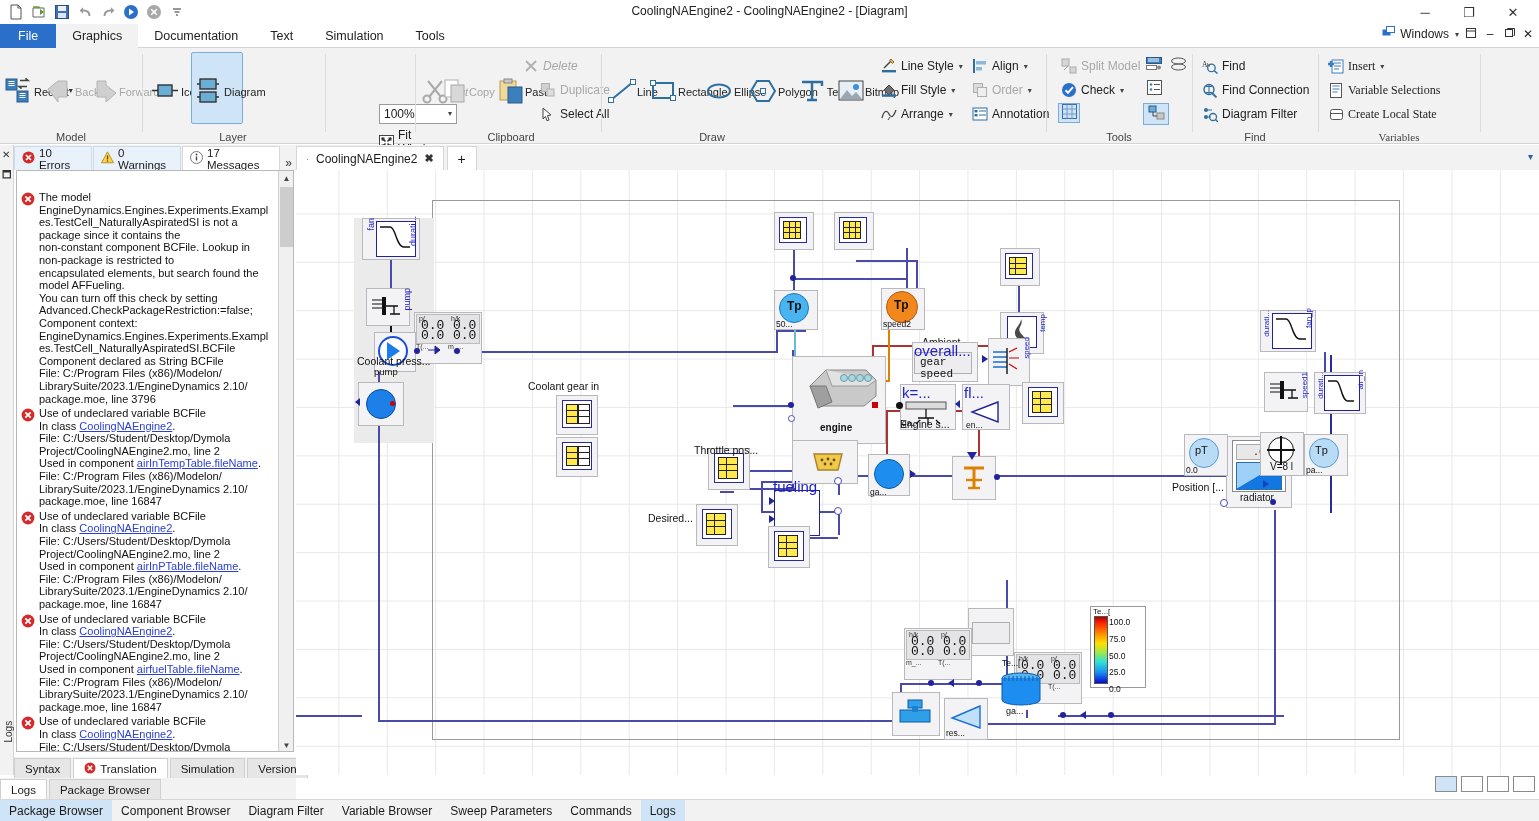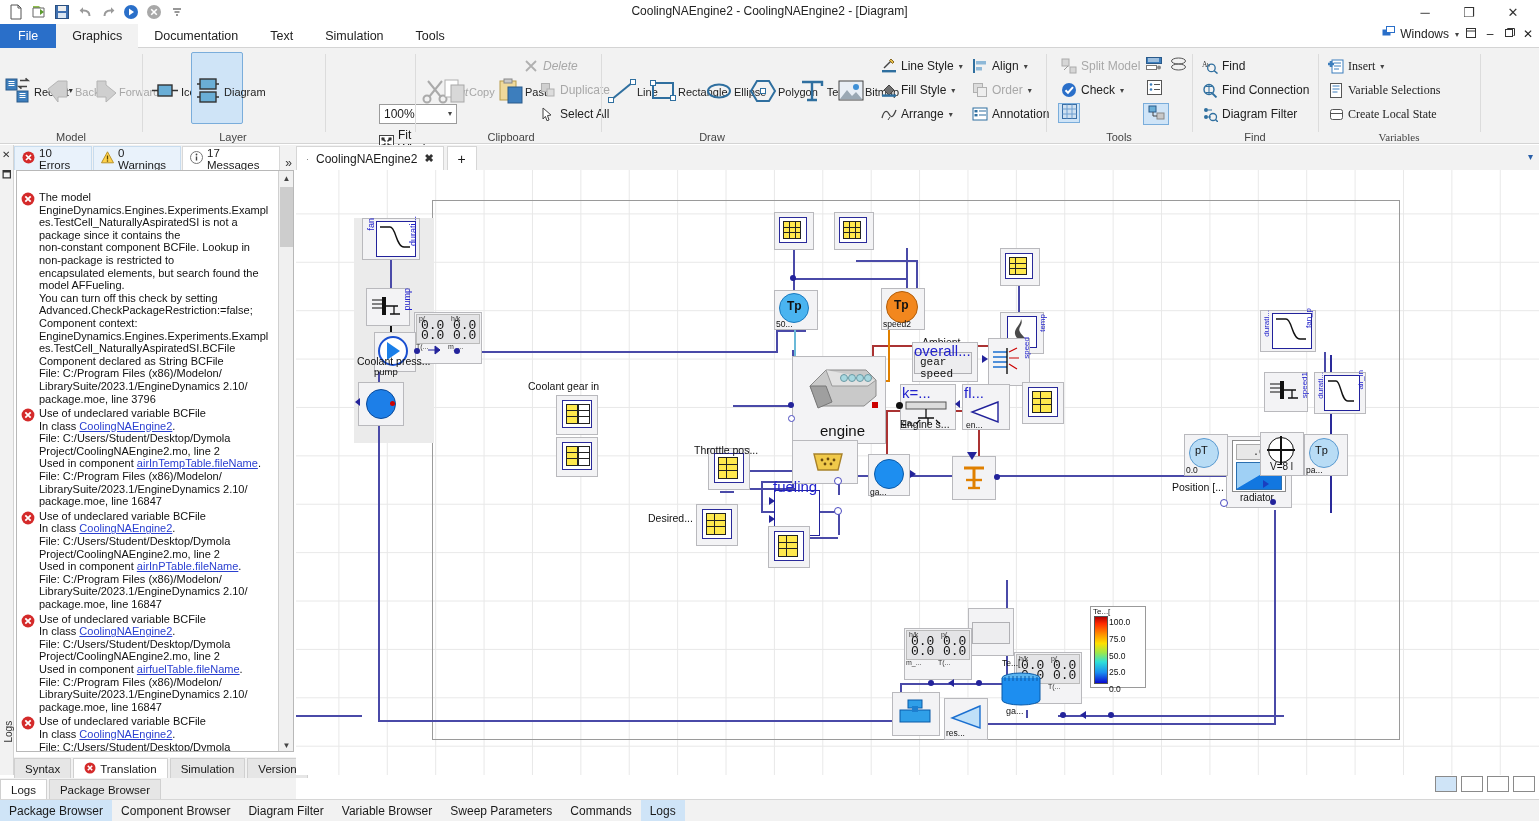--- a/index.html
+++ b/index.html
@@ -1010,21 +1010,21 @@
         <svg width="80" height="58" viewBox="0 0 80 58">
           <path d="M10 22L26 6h40l10 10v16l-12 10H18z" fill="#c9c9c9" stroke="#8a8a8a"></path>
           <path d="M26 6l6 16h36l8-6" fill="#e2e2e2" stroke="#9a9a9a"></path>
           <path d="M18 44l-8-22 16 0 6 16z" fill="#9f9f9f" stroke="#777"></path>
           <circle cx="44" cy="14" r="3.5" fill="#a8d8e0" stroke="#6a9aa4"></circle>
           <circle cx="52" cy="14" r="3.5" fill="#a8d8e0" stroke="#6a9aa4"></circle>
           <circle cx="60" cy="14" r="3.5" fill="#a8d8e0" stroke="#6a9aa4"></circle>
           <circle cx="68" cy="14" r="3.5" fill="#a8d8e0" stroke="#6a9aa4"></circle>
         </svg>
       </div>
-      <div class="cmplabel" style="left:28px;top:66px;font-size:15px;">engine</div>
+      <div class="cmplabel" style="left:28px;top:66px;font-size:10px;font-weight:bold;">engine</div>
       <div class="cmpbox" style="left:0;top:84px;width:66px;height:44px;"></div>
       <div style="position:absolute;left:18px;top:94px;width:36px;height:24px;">
         <svg width="36" height="24" viewBox="0 0 36 24">
             <path d="M4 4h28l-4 16H8z" fill="#f0c94a" stroke="#a8822a" stroke-width="1.4"></path>
             <circle cx="12" cy="10" r="1.4" fill="#6a4a10"></circle>
             <circle cx="18" cy="9" r="1.4" fill="#6a4a10"></circle>
             <circle cx="24" cy="10" r="1.4" fill="#6a4a10"></circle>
             <circle cx="15" cy="14" r="1.4" fill="#6a4a10"></circle>
             <circle cx="21" cy="14" r="1.4" fill="#6a4a10"></circle>
           </svg>

